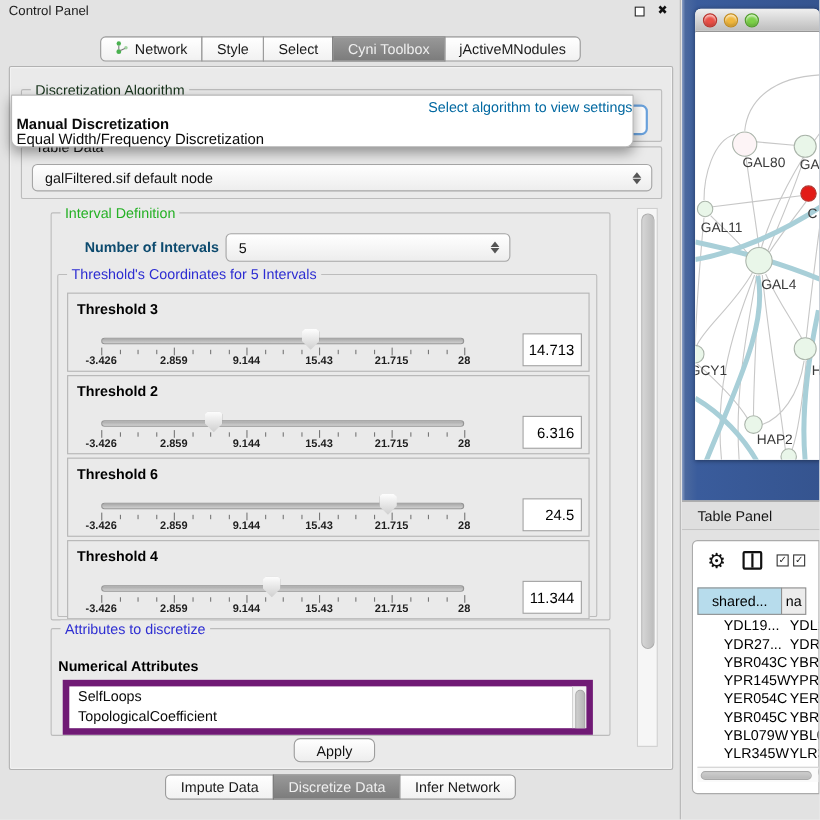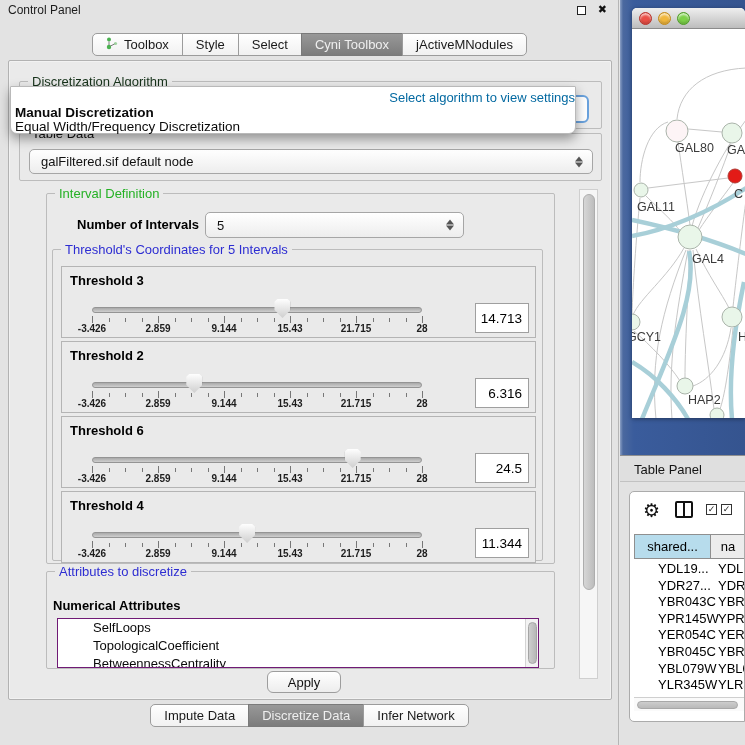--- a/index.html
+++ b/index.html
@@ -55,21 +55,21 @@
   .knob { position:absolute; top:32px; width:16px; height:19px;
           background:linear-gradient(#fefefe,#cfcfcf);
           clip-path:polygon(18% 0,82% 0,100% 14%,100% 58%,50% 100%,0 58%,0 14%);
           filter:drop-shadow(0 0 1px #7e7e7e); }
   .tick { position:absolute; width:1px; background:#777; }
   .ticklabel { position:absolute; top:56px; width:60px; text-align:center; font-size:10px; font-weight:bold; color:#1d1d1d; }
   .valbox { position:absolute; left:413px; top:36px; width:54px; height:30px; background:#fff; border:1px solid #9f9f9f;
             font-size:13.5px; color:#000; display:flex; align-items:center; justify-content:flex-end; padding-right:6px; }
 
   
-  .listbox { position:absolute; background:#fff; border:1px solid #701a75; overflow:hidden;padding-left:27px; }
+  .listbox { position:absolute; background:#fff; border:6px solid #701a75; overflow:hidden; }
   .listitem { font-size:13px; color:#0a0a0a; padding:1px 0 1px 8px; height:18px; white-space:nowrap; }
   .vscroll { position:absolute; top:0; right:0; width:13px; height:100%; background:#f3f3f3; border-left:1px solid #d4d4d4; }
   .vthumb { position:absolute; left:1.5px; width:9px; border-radius:5px; background:linear-gradient(90deg,#cecece,#b7b7b7); border:1px solid #a5a5a5; }
 
   .apply-btn { position:absolute; left:258px; top:610px; width:74px; height:22px; background:linear-gradient(#ffffff,#ededed);
                border:1px solid #9d9d9d; border-radius:6px; font-size:13px; color:#111; display:flex; align-items:center; justify-content:center; }
 
   .bottom-tabbar { left:0; top:704px; width:619px; height:23px; display:flex; justify-content:center; }
 
   
@@ -118,21 +118,21 @@
   </div>
 
   <div class="tabbar abs" id="top-tabbar">
       <div class="tab">
         <span><svg class="net-ico" viewBox="0 0 13 13">
             <circle cx="3" cy="2.5" r="2" fill="#49b14f"></circle>
             <circle cx="3" cy="10" r="2.2" fill="#49b14f"></circle>
             <circle cx="9.5" cy="6.5" r="1.6" fill="#9fd39f"></circle>
             <path d="M3 4.5 L3 8 M4.5 9 L8.5 7" stroke="#7a7a7a" stroke-width="1" fill="none"></path>
           </svg></span>
-        <span>Toolbox</span>
+        <span>Network</span>
       </div>
       <div class="tab">
         <span>Style</span>
       </div>
       <div class="tab">
         <span>Select</span>
       </div>
       <div class="tab sel">
         <span>Cyni Toolbox</span>
       </div>
@@ -155,21 +155,21 @@
       <span>galFiltered.sif default node</span>
       <span class="spin">
           <i class="up"></i>
           <i class="dn"></i>
         </span>
     </div>
 
     <div class="group" style="left:37px; top:132px; width:509px; height:371px;">
       <span class="gtitle t-green">Interval Definition</span>
 
-      <div class="abs" style="left:30px; top:23px; font-size:13px; font-weight:bold; color:#000000;">Number of Intervals</div>
+      <div class="abs" style="left:30px; top:23px; font-size:13px; font-weight:bold; color:#0c4a6e;">Number of Intervals</div>
       <div class="combo" style="left:158px; top:18px; width:259px; height:26px;">
         <span>5</span>
         <span class="spin">
             <i class="up"></i>
             <i class="dn"></i>
           </span>
       </div>
 
       <div class="group" style="left:5px; top:55px; width:491px; height:312px;">
         <span class="gtitle t-blue">Threshold's Coordinates for 5 Intervals</span>
@@ -416,21 +416,21 @@
 <div id="table-area" class="abs">
   <div id="table-panel">
     <span class="gear">⚙</span>
     <span class="cols-icon">
         <i></i>
       </span>
     <span class="chk" style="left:76px;">✓</span>
     <span class="chk" style="left:91px;">✓</span>
     <div class="thead" id="table-head">
         <div class="th selcol" style="width: 77px; margin-left: 0px;">shared...</div>
-        <div class="th" style="width: 36px; margin-left: -1px;">na</div>
+        <div class="th" style="width: 23px; margin-left: -1px;">na</div>
       </div>
     <div id="table-rows">
         <div class="trow" style="top: 69px;">
           <span class="c1">YDL19...</span>
           <span class="c2">YDL1</span>
         </div>
         <div class="trow" style="top: 85.6px;">
           <span class="c1">YDR27...</span>
           <span class="c2">YDR2</span>
         </div>

